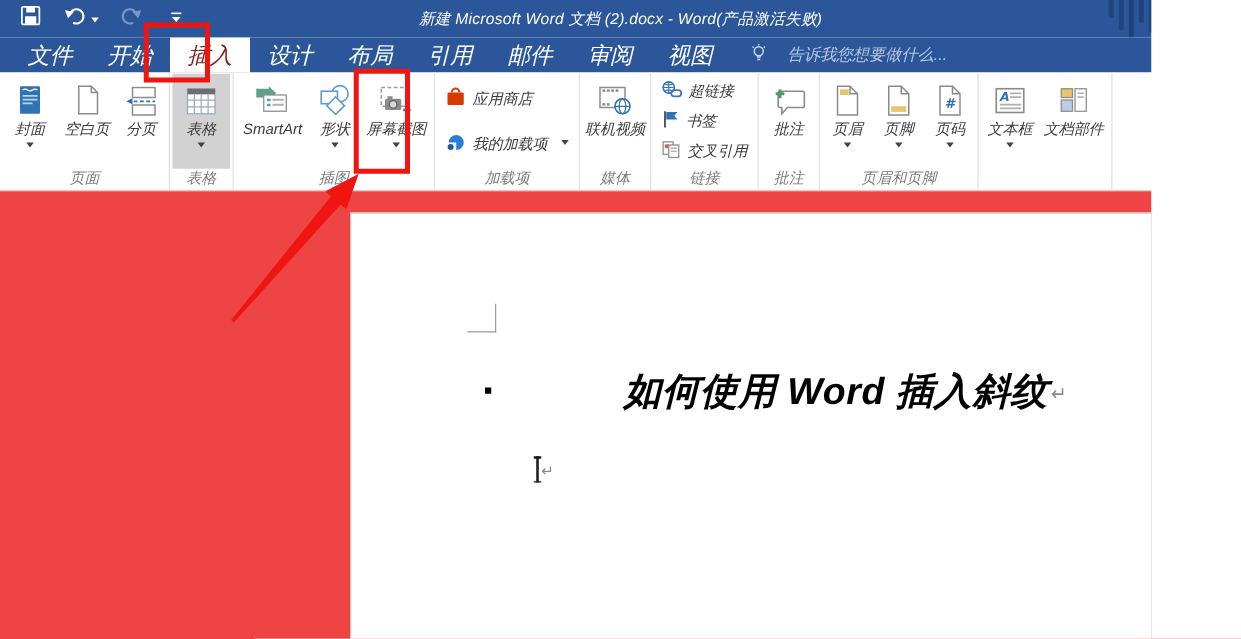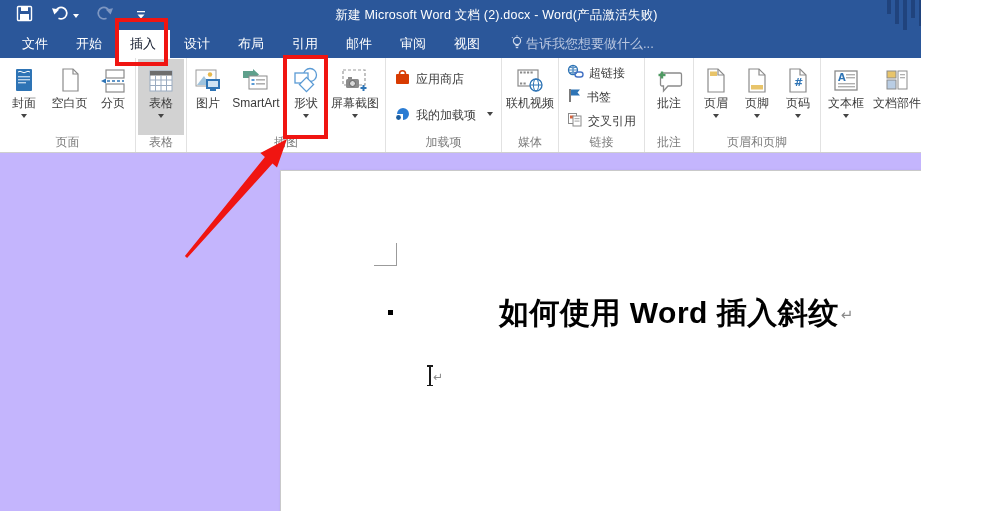--- a/index.html
+++ b/index.html
@@ -1,40 +1,40 @@
 <!DOCTYPE html>
 <html><head>
 <meta charset="utf-8">
 <style>
   * { margin:0; padding:0; box-sizing:border-box; }
   html,body { width:993px; height:511px; overflow:hidden; }
   body { font-family:"Liberation Sans","DejaVu Sans",sans-serif; background:#fff; }
-  .app { position:relative; width:921px; height:511px; overflow:hidden; }
+  .app { position:relative; width:921px; height:511px; overflow:hidden;font-style:italic; }
 
   
   .titlebar { position:absolute; left:0; top:0; width:993px; height:30px; background:#2b579a; }
   .qat { position:absolute; left:14px; top:0; height:30px; display:flex; align-items:center; gap:16px; }
   .qbtn { width:20px; height:22px; display:flex; align-items:center; justify-content:center; }
   .qgroup { display:flex; align-items:center; gap:3px; }
   .title-text { position:absolute; left:0; top:7px; width:100%; text-align:center;
                 color:#fff; font-size:12.5px; letter-spacing:.2px; }
   .deco { position:absolute; top:0; right:0; width:120px; height:55px; pointer-events:none; }
   .deco div { position:absolute; background:rgba(20,45,90,.45); }
   .d1{left:14px;top:0;width:4px;height:14px} .d2{left:22px;top:0;width:4px;height:24px}
   .d3{left:30px;top:0;width:4px;height:30px} .d4{left:38px;top:0;width:4px;height:18px}
   .d5{left:46px;top:0;width:4px;height:26px} .d6{left:54px;top:0;width:4px;height:20px}
   .d7{left:72px;top:0;width:16px;height:26px}
   .d8{left:92px;top:0;width:28px;height:44px;transform:skewX(-18deg);transform-origin:top left}
 
   
   .tabsrow { position:absolute; left:0; top:30px; width:993px; height:28px; background:#2b579a;
              display:flex; align-items:stretch; padding-left:8px; }
-  .tab { display:flex; align-items:center; padding:0 14px; color:#fff; font-size:13px; cursor:default; }
-  .tab.selected { background:#fff; color:#0f172a; }
-  .tellme { display:flex; align-items:center; gap:2px; margin-left:16px; color:#b9c6df; font-size:13px; }
+  .tab { display:flex; align-items:center; padding:0 14px; color:#fff; font-size:18px; cursor:default; }
+  .tab.selected { background:#fff; color:#7f1d1d; }
+  .tellme { display:flex; align-items:center; gap:16px; margin-left:16px; color:#b9c6df; font-size:13px; }
 
   
   .ribbon { position:absolute; left:0; top:58px; width:993px; height:95px; background:#fff;
             border-bottom:1px solid #cfcfcf; display:flex; overflow:hidden; }
   .group { display:flex; flex-direction:column; border-right:1px solid #e2e2e2; padding:1px 2px 0; }
   .gbody { flex:1; display:flex; align-items:stretch; }
   .glabel { height:17px; line-height:15px; text-align:center; font-size:12px; color:#7b7b7b; white-space:nowrap; }
   .lbtn { display:flex; flex-direction:column; align-items:center; padding-top:5px;
           font-size:12px; color:#3b3b3b; cursor:default; }
   .lbtn .ic { height:33px; display:flex; align-items:center; justify-content:center; }
@@ -42,21 +42,21 @@
   .lbtn.hl { background:#d2d2d2; }
   .caret { width:0; height:0; border:3px solid transparent; border-top:4px solid #444;
            margin-top:4px; flex:none; }
   .scaret { display:inline-block; width:0; height:0; border:3px solid transparent;
             border-top:4px solid #444; margin-left:6px; vertical-align:middle; }
   .scol { display:flex; flex-direction:column; justify-content:space-evenly; padding:2px 6px; }
   .sbtn { display:flex; align-items:center; gap:5px; font-size:12px; color:#3b3b3b;
           height:24px; white-space:nowrap; cursor:default; }
 
   
-  .workspace { position:absolute; left:0; top:153px; width:993px; height:358px; background:#c4b5fd; }
+  .workspace { position:absolute; left:0; top:153px; width:993px; height:358px; background:#ef4444; }
   .page { position:absolute; left:280px; top:17px; width:716px; height:345px; background:#fff;
           border:1px solid #c9c9c9; box-shadow:1px 1px 3px rgba(0,0,0,.12); }
   .corner-l { position:absolute; left:93px; top:72px; width:23px; height:23px;
               border-right:1px solid #9b9b9b; border-bottom:1px solid #9b9b9b; }
   .corner-r { position:absolute; left:671px; top:72px; width:23px; height:23px;
               border-left:1px solid #9b9b9b; border-bottom:1px solid #9b9b9b; }
   .bullet { position:absolute; left:107px; top:139px; width:5px; height:5px; background:#000; }
   .heading { position:absolute; left:218px; top:122px; font-size:30px; font-weight:bold;
              color:#000; white-space:nowrap; letter-spacing:.5px; }
   .pmark { font-size:15px; font-weight:normal; color:#8a8a8a; vertical-align:middle; margin-left:2px; }
@@ -226,33 +226,20 @@
           </span>
           <span class="lb">表格</span>
           <span class="caret"></span>
         </div>
       </div>
       <div class="glabel">表格</div>
     </div>
 
     <div class="group">
       <div class="gbody">
-        <div class="lbtn" style="width:38px">
-          <span class="ic">
-            <svg width="26" height="26" viewBox="0 0 26 26">
-                <rect x="1" y="2" width="20" height="16" fill="#fdfdfd" stroke="#9b9b9b"></rect>
-                <circle cx="15" cy="6.5" r="2.2" fill="#e7b84a"></circle>
-                <polygon points="2,17 9,8 15,17" fill="#9fc3dd"></polygon>
-                <rect x="11" y="11" width="14" height="10" fill="#2e74b5"></rect>
-                <rect x="13" y="13" width="10" height="6" fill="#cfe3f3"></rect>
-                <rect x="15" y="21" width="6" height="2" fill="#2e74b5"></rect>
-              </svg>
-          </span>
-          <span class="lb">图片</span>
-        </div>
         <div class="lbtn" style="width:58px">
           <span class="ic">
             <svg width="30" height="26" viewBox="0 0 30 26">
                 <polygon points="2,3 12,3 12,1 18,6.5 12,12 12,10 2,10" fill="#5fa08c"></polygon>
                 <rect x="8" y="8" width="18" height="13" fill="#fff" stroke="#8b8b8b"></rect>
                 <rect x="10.5" y="11" width="3" height="2" fill="#5b9bd5"></rect>
                 <rect x="15" y="11" width="9" height="1.6" fill="#b0b0b0"></rect>
                 <rect x="10.5" y="15" width="3" height="2" fill="#5b9bd5"></rect>
                 <rect x="15" y="15" width="9" height="1.6" fill="#b0b0b0"></rect>
               </svg>

